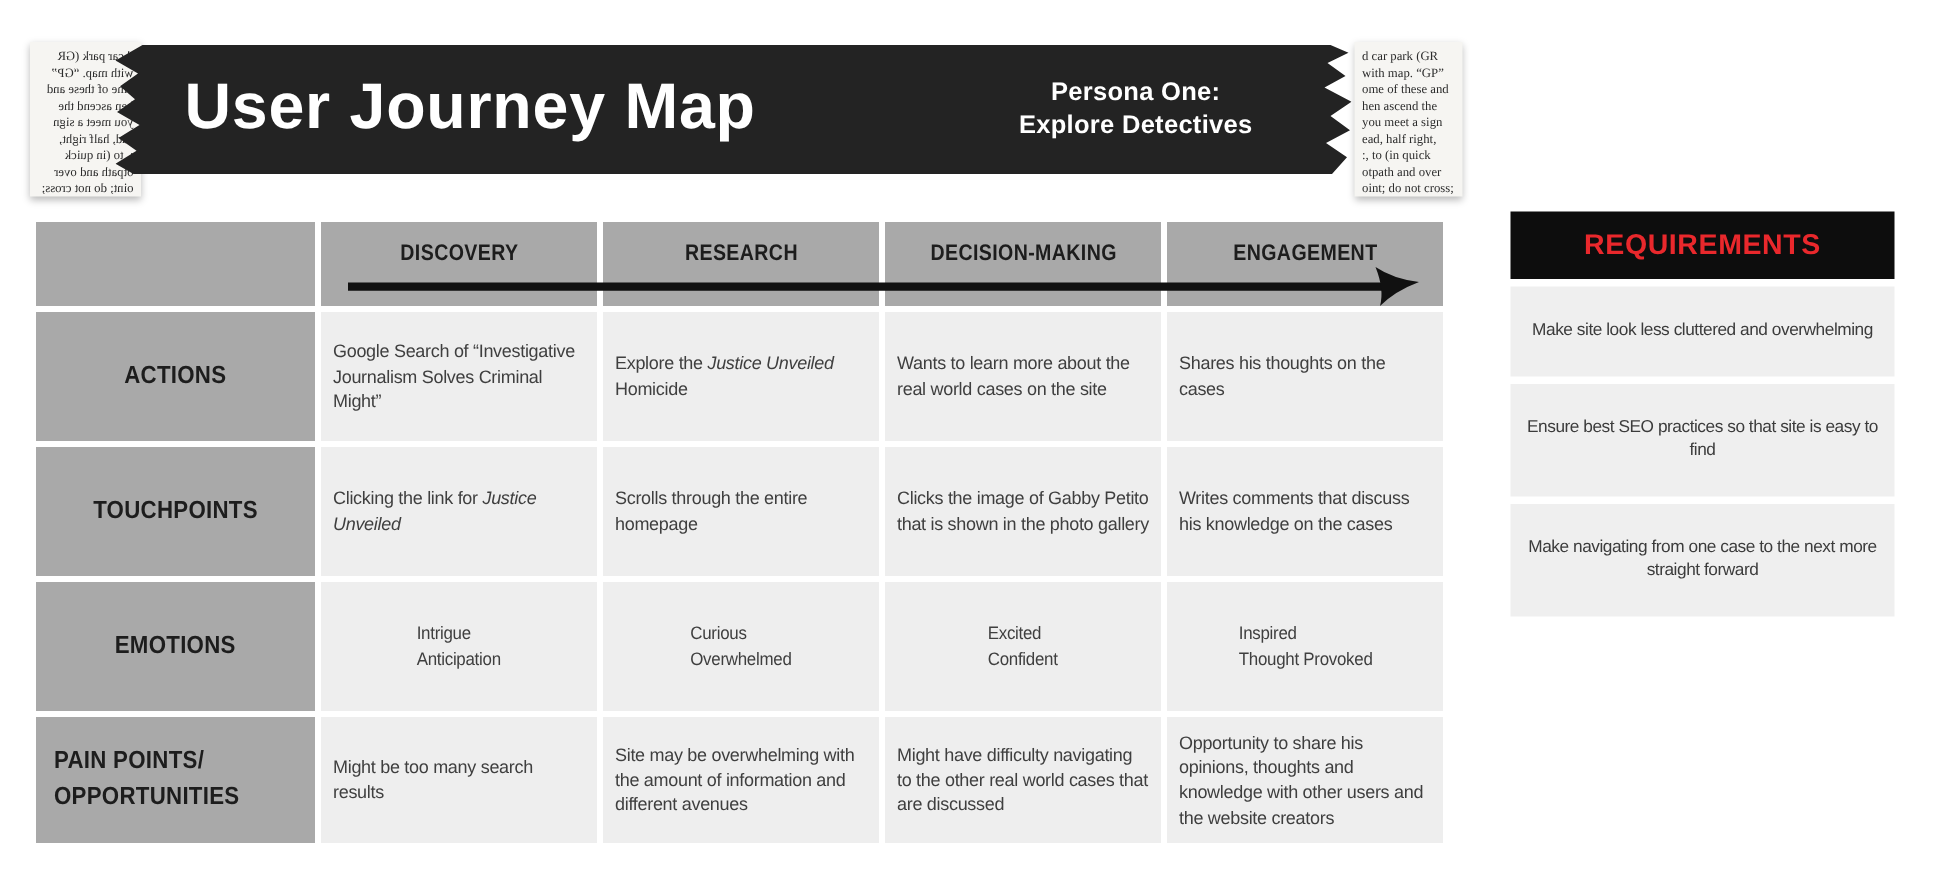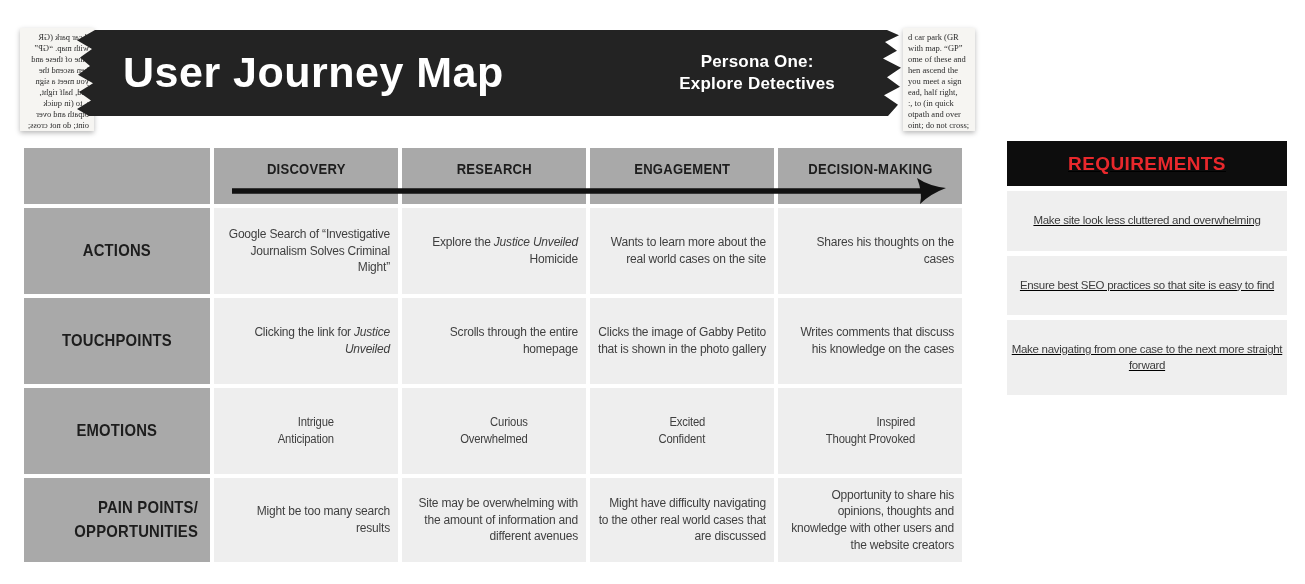--- a/index.html
+++ b/index.html
@@ -41,42 +41,42 @@
   }
 
   
   .journey {
     position:absolute; left:24px; top:148px;
     display:grid;
     grid-template-columns:186px 184px 184px 184px 184px;
     grid-template-rows:56px 86px 86px 86px 84px;
     gap:4px;
   }
-  .cell { display:flex; align-items:center; justify-content:center; text-align:right; }
+  .cell { display:flex; align-items:center; justify-content:center; text-align:left; }
   .gray  { background:#a9a9a9; }
   .light { background:#eeeeee; }
   .stage-cell { padding-bottom:16px; }
   .stage-label {
     display:inline-block; transform:scaleX(.87);
     font-weight:bold; font-size:15px; color:#1d1d1d; letter-spacing:.3px;
     white-space:nowrap;
   }
   .row-label {
     display:inline-block; transform:scaleX(.9);
     font-weight:bold; font-size:16.5px; color:#1d1d1d; line-height:1.45;
     letter-spacing:.2px; max-width:180px;
   }
   .data-cell { padding:4px 8px; }
   .txt { font-size:12px; line-height:1.38; color:#3f3f3f; letter-spacing:-.2px; }
   .txt em { font-style:italic; }
   .emo .txt { transform:scaleX(.94); }
   .arrow-svg { position:absolute; left:0; top:0; width:938px; height:56px; pointer-events:none; }
 
   
-  .requirements { position:absolute; left:1007px; top:141px; width:280px;text-decoration:underline; }
+  .requirements { position:absolute; left:1007px; top:141px; width:256px; }
   .req-header {
     height:45px; background:#0d0d0d; display:flex; align-items:center; justify-content:center;
   }
   .req-title { color:#e9282c; font-size:19px; font-weight:bold; letter-spacing:.4px; }
   .req-item {
     margin-top:5px; background:#efefef; min-height:25px; padding:22px 4px;
     display:flex; align-items:center; justify-content:center; text-align:center;
   }
   .req-item .txt { font-size:11.5px; letter-spacing:-.3px; color:#3c3c3c; line-height:1.35; }
 </style>
@@ -120,24 +120,24 @@
   <div class="journey">
 
     <div class="cell gray"></div>
     <div class="cell gray stage-cell">
       <span class="stage-label">DISCOVERY</span>
     </div>
     <div class="cell gray stage-cell">
       <span class="stage-label">RESEARCH</span>
     </div>
     <div class="cell gray stage-cell">
+      <span class="stage-label">DECISION-MAKING</span>
+    </div>
+    <div class="cell gray stage-cell">
       <span class="stage-label">ENGAGEMENT</span>
-    </div>
-    <div class="cell gray stage-cell">
-      <span class="stage-label">DECISION-MAKING</span>
     </div>
 
     <div class="cell gray">
       <span class="row-label">ACTIONS</span>
     </div>
     <div class="cell light data-cell">
       <div class="txt">Google Search of “Investigative Journalism Solves Criminal Might”</div>
     </div>
     <div class="cell light data-cell">
       <div class="txt"><span>Explore the </span><em>Justice Unveiled</em><span> Homicide</span></div>

